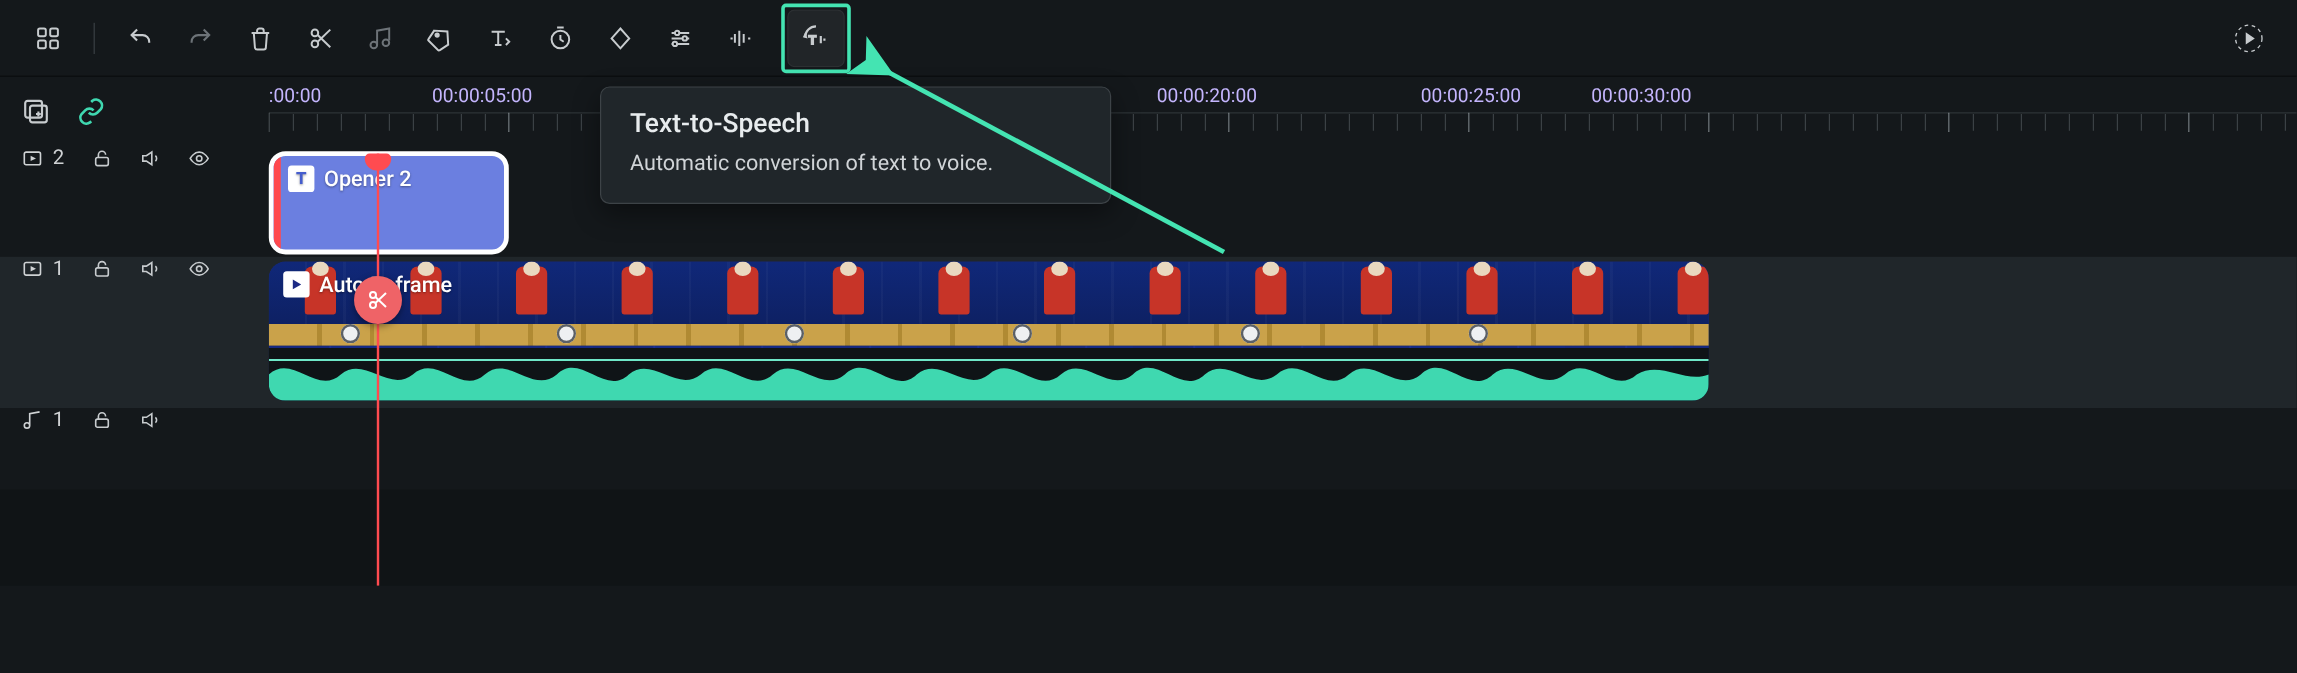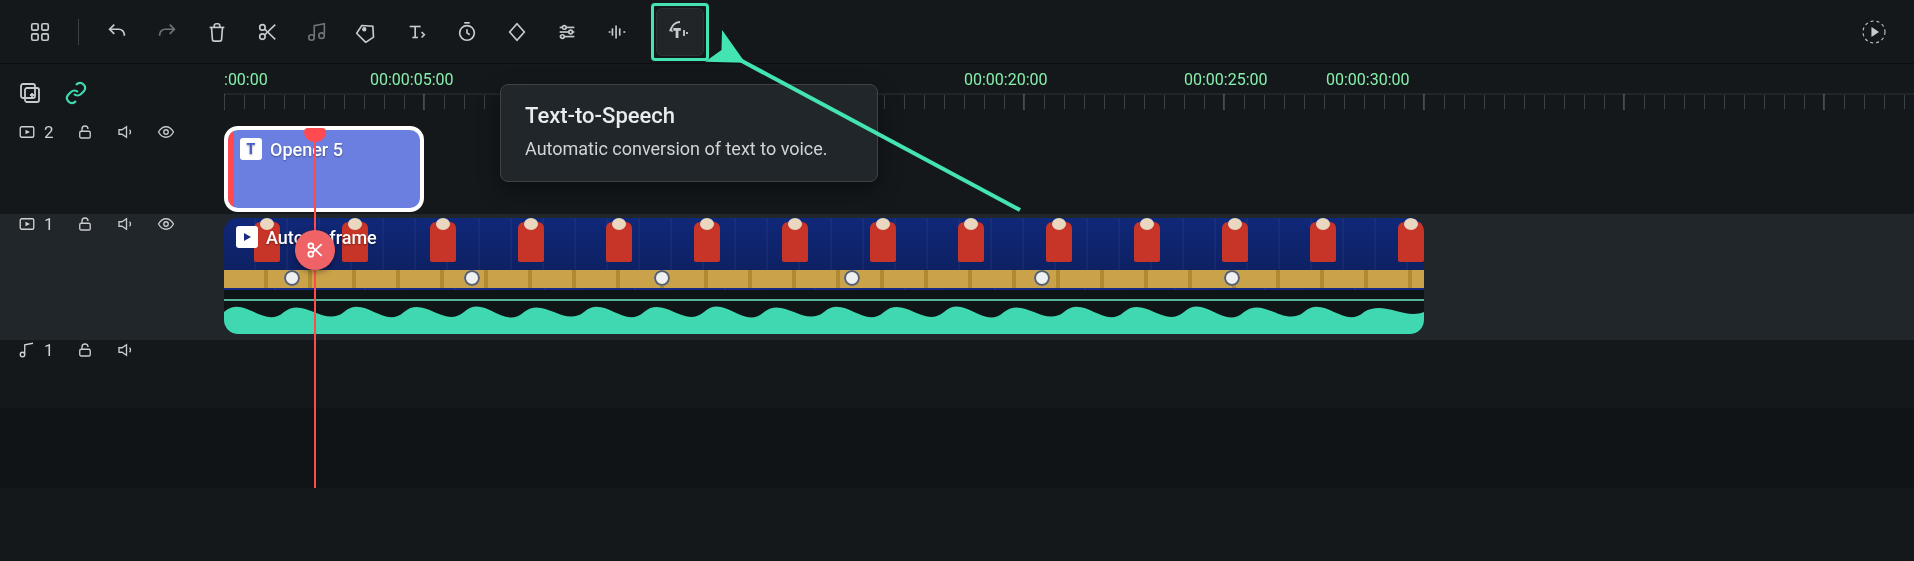--- a/index.html
+++ b/index.html
@@ -72,21 +72,21 @@
   }
   .ruler {
     flex: 1;
     position: relative;
     height: 100%;
   }
   .ruler svg { position: absolute; inset: 0; }
   .ruler .timecode {
     position: absolute;
     top: 6px;
-    color: #86efac;
+    color: #c4b5fd;
     font-size: 16px;
     font-family: inherit;
     white-space: nowrap;
   }
 
   
   .track {
     display: flex;
     align-items: stretch;
     min-height: 92px;
@@ -394,21 +394,21 @@
       <span class="icon tb-btn" style="width:auto;height:auto;color:#3fd8b0">
         <svg width="24" height="24" viewBox="0 0 24 24" fill="none" stroke="currentColor" stroke-width="2.2">
           <path d="M10 13a5 5 0 007 0l3-3a5 5 0 00-7-7l-1 1"></path>
           <path d="M14 11a5 5 0 00-7 0l-3 3a5 5 0 007 7l1-1"></path>
         </svg>
       </span>
     </div>
     <div class="ruler">
 
       <span class="timecode" style="left:0px">:00:00</span>
-      <span class="timecode" style="left:146px">00:00:05:00</span>
+      <span class="timecode" style="left:136px">00:00:05:00</span>
       <span class="timecode" style="left:740px">00:00:20:00</span>
       <span class="timecode" style="left:960px">00:00:25:00</span>
       <span class="timecode" style="left:1102px">00:00:30:00</span>
 
       <svg width="100%" height="58" viewBox="0 0 1690 58" preserveAspectRatio="none">
         <g stroke="#7b8286" stroke-width="1">
           <line x1="0" y1="30" x2="1690" y2="30" stroke="#2d3337"></line>
 
           <g>
 
@@ -461,21 +461,21 @@
         <svg width="20" height="18" viewBox="0 0 24 24" fill="none" stroke="currentColor" stroke-width="1.8">
             <path d="M2 12s4-7 10-7 10 7 10 7-4 7-10 7S2 12 2 12z"></path>
             <circle cx="12" cy="12" r="3"></circle>
           </svg>
       </span>
     </div>
     <div class="track-body">
       <div class="clip clip-opener" style="left:0px;width:200px">
         <div class="clip-title">
           <span class="t-badge">T</span>
-          <span>Opener 5</span>
+          <span>Opener 2</span>
         </div>
       </div>
     </div>
   </div>
 
   <div class="track track-video-main light">
     <div class="side-col">
       <span class="lbl">
         <svg width="18" height="18" viewBox="0 0 24 24" fill="currentColor">
             <rect x="3" y="5" width="18" height="14" rx="2" fill="none" stroke="currentColor" stroke-width="1.8"></rect>
@@ -588,21 +588,21 @@
         <circle cx="7" cy="7" r="3"></circle>
           <circle cx="7" cy="17" r="3"></circle>
           <path d="M9.2 8.8L20 19"></path>
           <path d="M9.2 15.2L20 5"></path>
       </svg>
     </div>
   </div>
 
 </div>
 
-<div class="tooltip" style="left:500px; top:84px; width:378px;">
+<div class="tooltip" style="left:500px; top:72px; width:426px;">
   <h3>Text-to-Speech</h3>
   <p>Automatic conversion of text to voice.</p>
 </div>
 
 <svg class="arrow-anno" style="left:700px; top:30px;" width="340" height="200">
   <defs>
     <marker id="arr" viewBox="0 0 12 12" refX="2" refY="6" markerWidth="9" markerHeight="9" orient="auto">
       <path d="M12 0L0 6l12 6L9 6z" fill="#44e4b2"></path>
     </marker>
   </defs>

